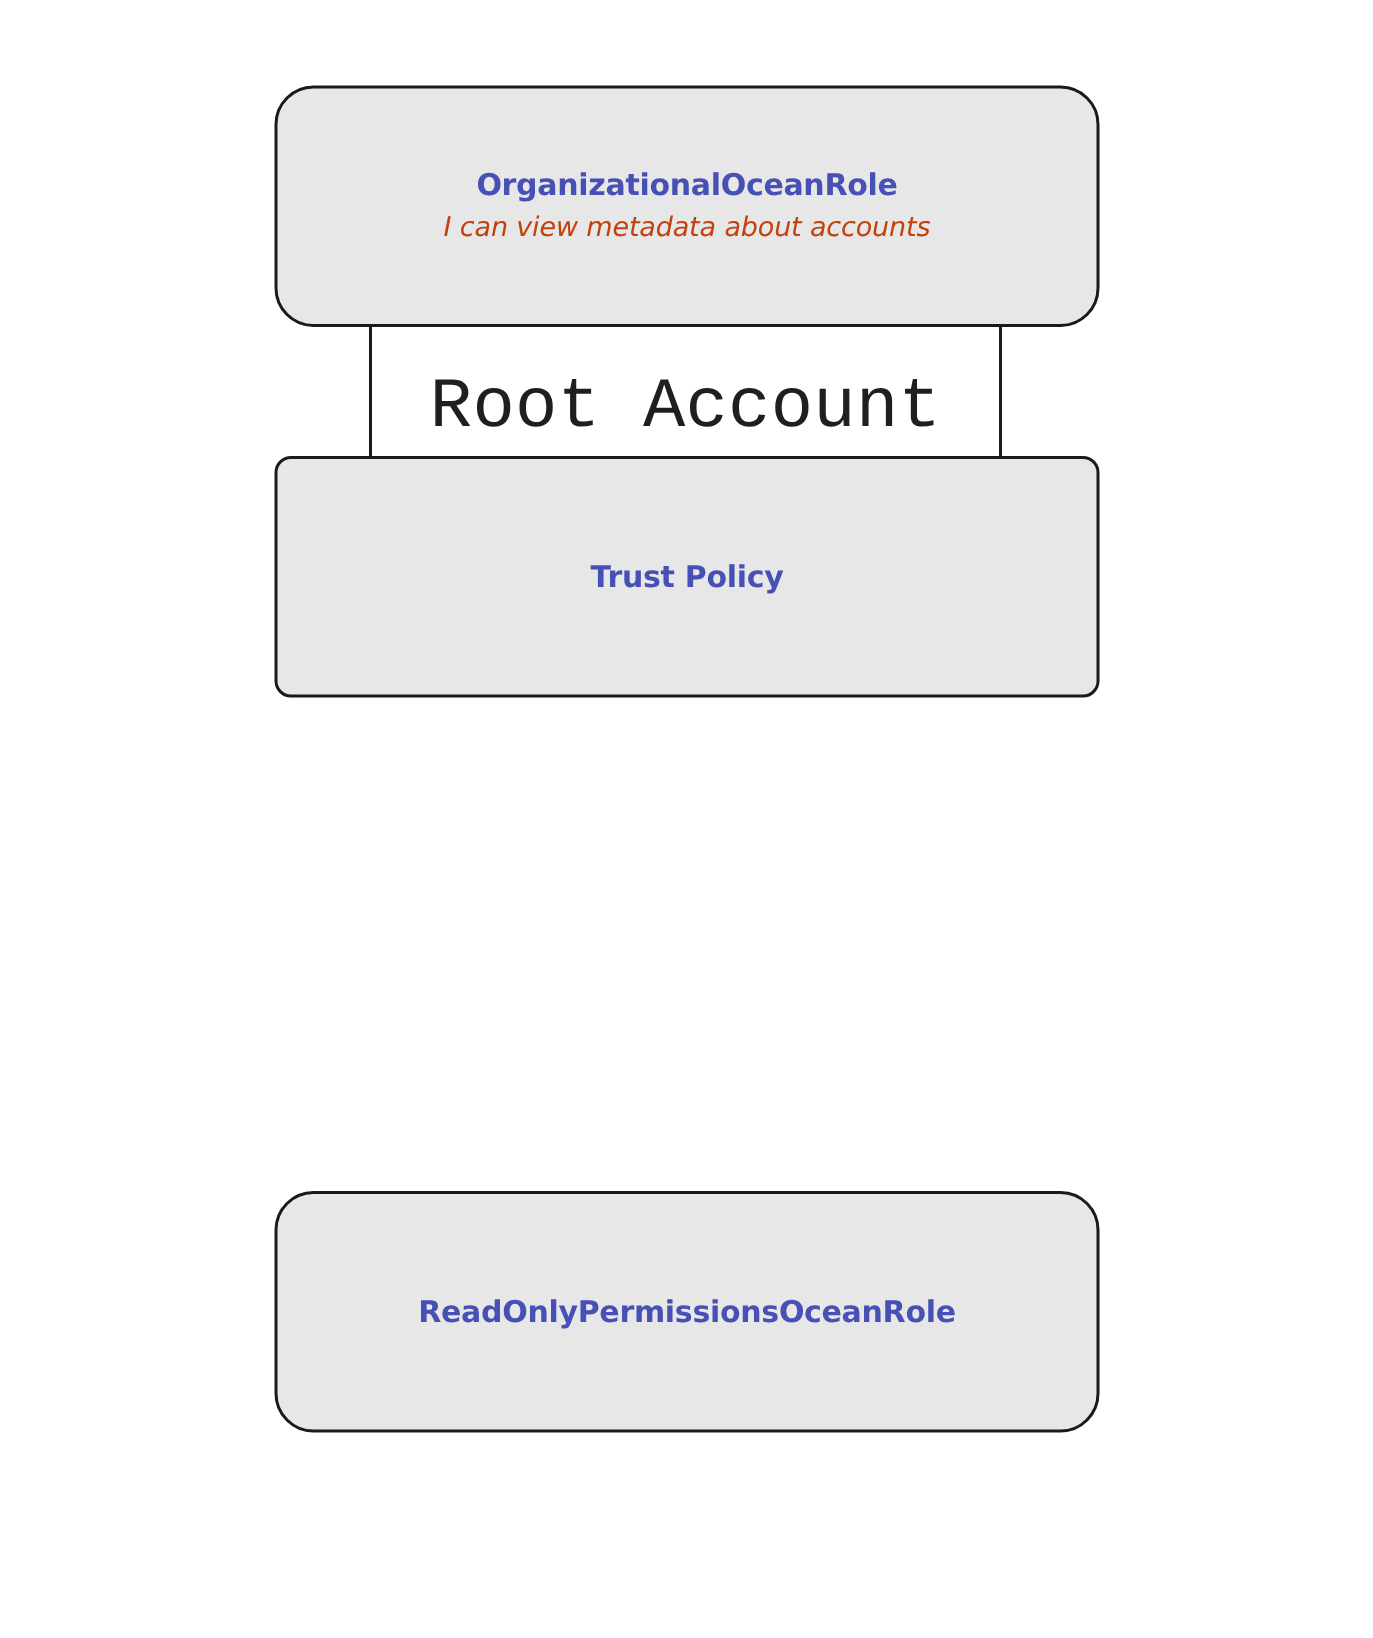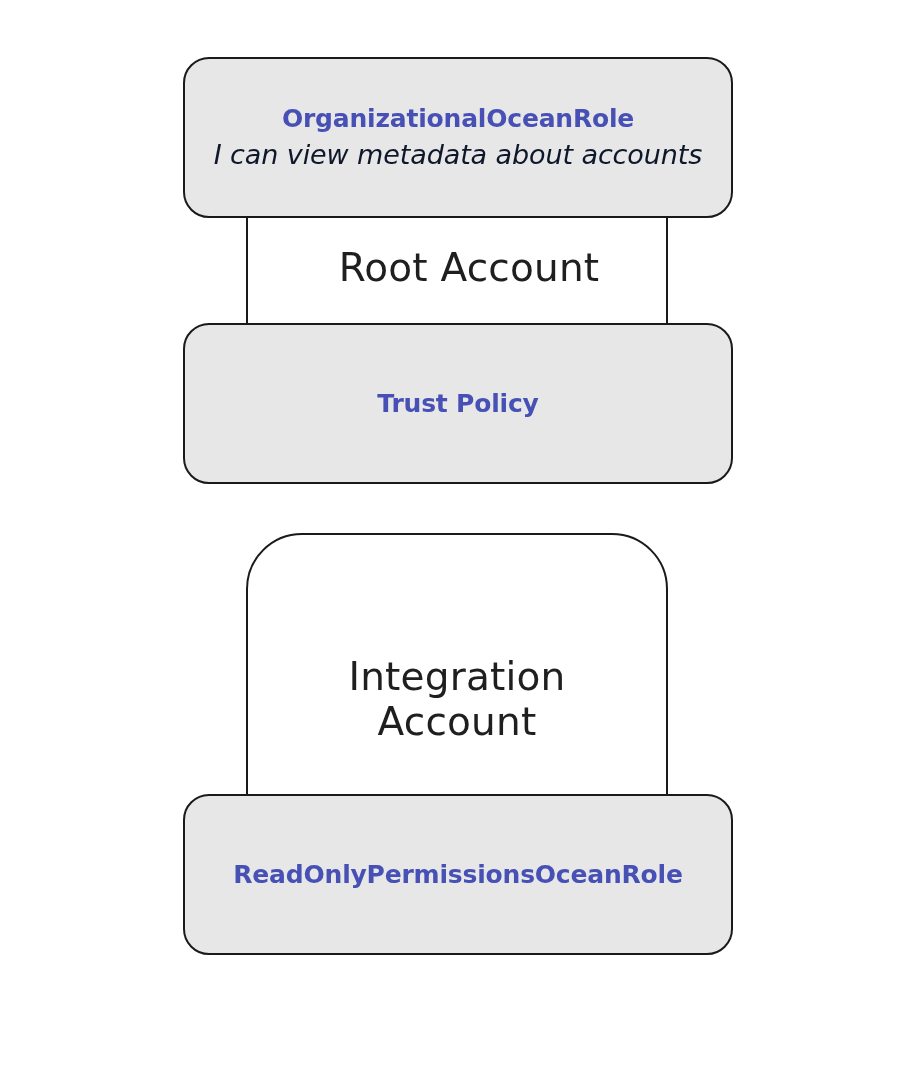--- a/index.html
+++ b/index.html
@@ -53,23 +53,24 @@
     width: 100%;
     text-align: center;
     color: #1f1f1f;
     font-weight: 400;
     line-height: 1.15;
     letter-spacing: 0.2px;
     pointer-events: none;
   }
 
   #root-account-title {
-    left: 12px;
+    left: 0;
     top: 94px;
-    font-size: 39px;
+    font-size: 47px;
+    font-family: Liberation Mono, monospace;
   }
 
   #integration-account-title {
     left: 0;
     top: 120px;
     font-size: 39px;
   }
 
   
   .role-card {
@@ -82,61 +83,55 @@
     border-radius: 26px;
     box-sizing: border-box;
     display: flex;
     flex-direction: column;
     align-items: center;
     justify-content: center;
     z-index: 5;
   }
 
   #card-organizational-ocean-role { top:  57px; }
-  #card-trust-policy              { top: 323px; }
+  #card-trust-policy              { top: 304px; border-radius: 11px; }
   #card-readonly-ocean-role       { top: 794px; }
 
   .role-title {
     color: #4750b5;
     font-weight: 700;
-    font-size: 25px;
+    font-size: 20px;
     line-height: 1.18;
     text-align: center;
     letter-spacing: -0.2px;
     margin: 0;
     padding: 0 10px;
   }
 
   .role-subtitle {
-    color: #0f172a;
+    color: #c2410c;
     font-style: italic;
     font-weight: 400;
-    font-size: 27px;
+    font-size: 18px;
     line-height: 1.2;
     text-align: right;
     letter-spacing: -0.1px;
     margin: 5px 0 0 0;
     padding: 0 10px;
   }
 </style>
 </head>
 <body>
 
 <div id="diagram-canvas">
 
   <div class="account-container" id="root-account-container">
     <div class="container-title" id="root-account-title">Root Account</div>
   </div>
 
-  <div class="account-container" id="integration-account-container">
-    <div class="container-title" id="integration-account-title">
-      <div>Integration</div>
-      <div>Account</div>
-    </div>
-  </div>
 
   <div class="role-card" id="card-organizational-ocean-role">
     <div class="role-title">OrganizationalOceanRole</div>
     <div class="role-subtitle">I can view metadata about accounts</div>
   </div>
 
   <div class="role-card" id="card-trust-policy">
     <div class="role-title">Trust Policy</div>
   </div>
 

